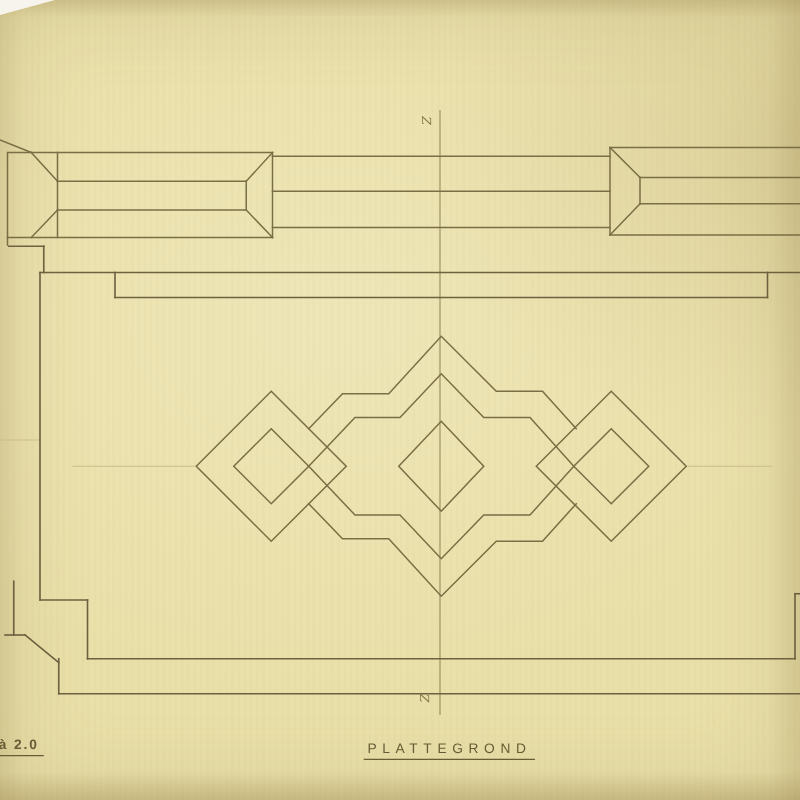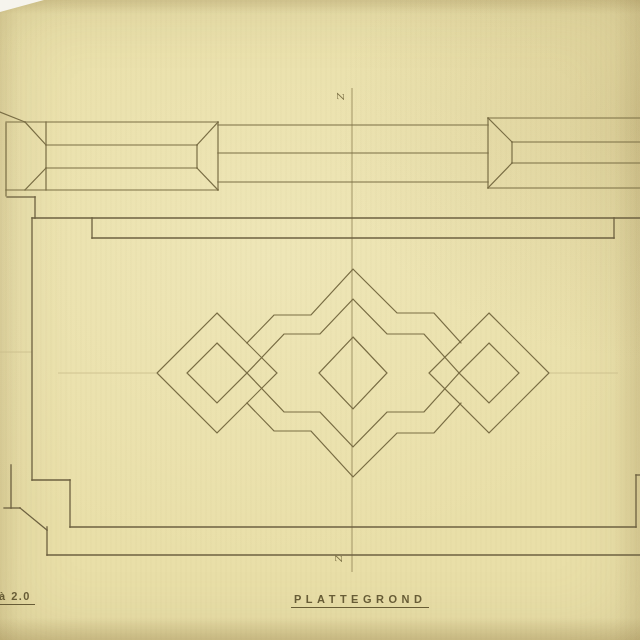--- a/index.html
+++ b/index.html
@@ -31,21 +31,21 @@
     clip-path:polygon(0 0, 44px 0, 0 12px);
   }
   .plan-svg{position:absolute;left:0;top:0;}
   .label{
     position:absolute;
     color:#675c36;
     white-space:nowrap;
   }
   .title-label{
     left:291px;top:593px;
-    font-size:11px;font-weight:700;
+    font-size:11px;font-weight:400;
     letter-spacing:4.5px;
     padding:0 3px 2px 3px;
     border-bottom:1.4px solid #675c36;
   }
   .scale-label{
     left:-5px;top:590px;
     font-size:11px;font-weight:600;
     letter-spacing:1.5px;
     padding:0 4px 2px 4px;
     border-bottom:1.4px solid #675c36;

